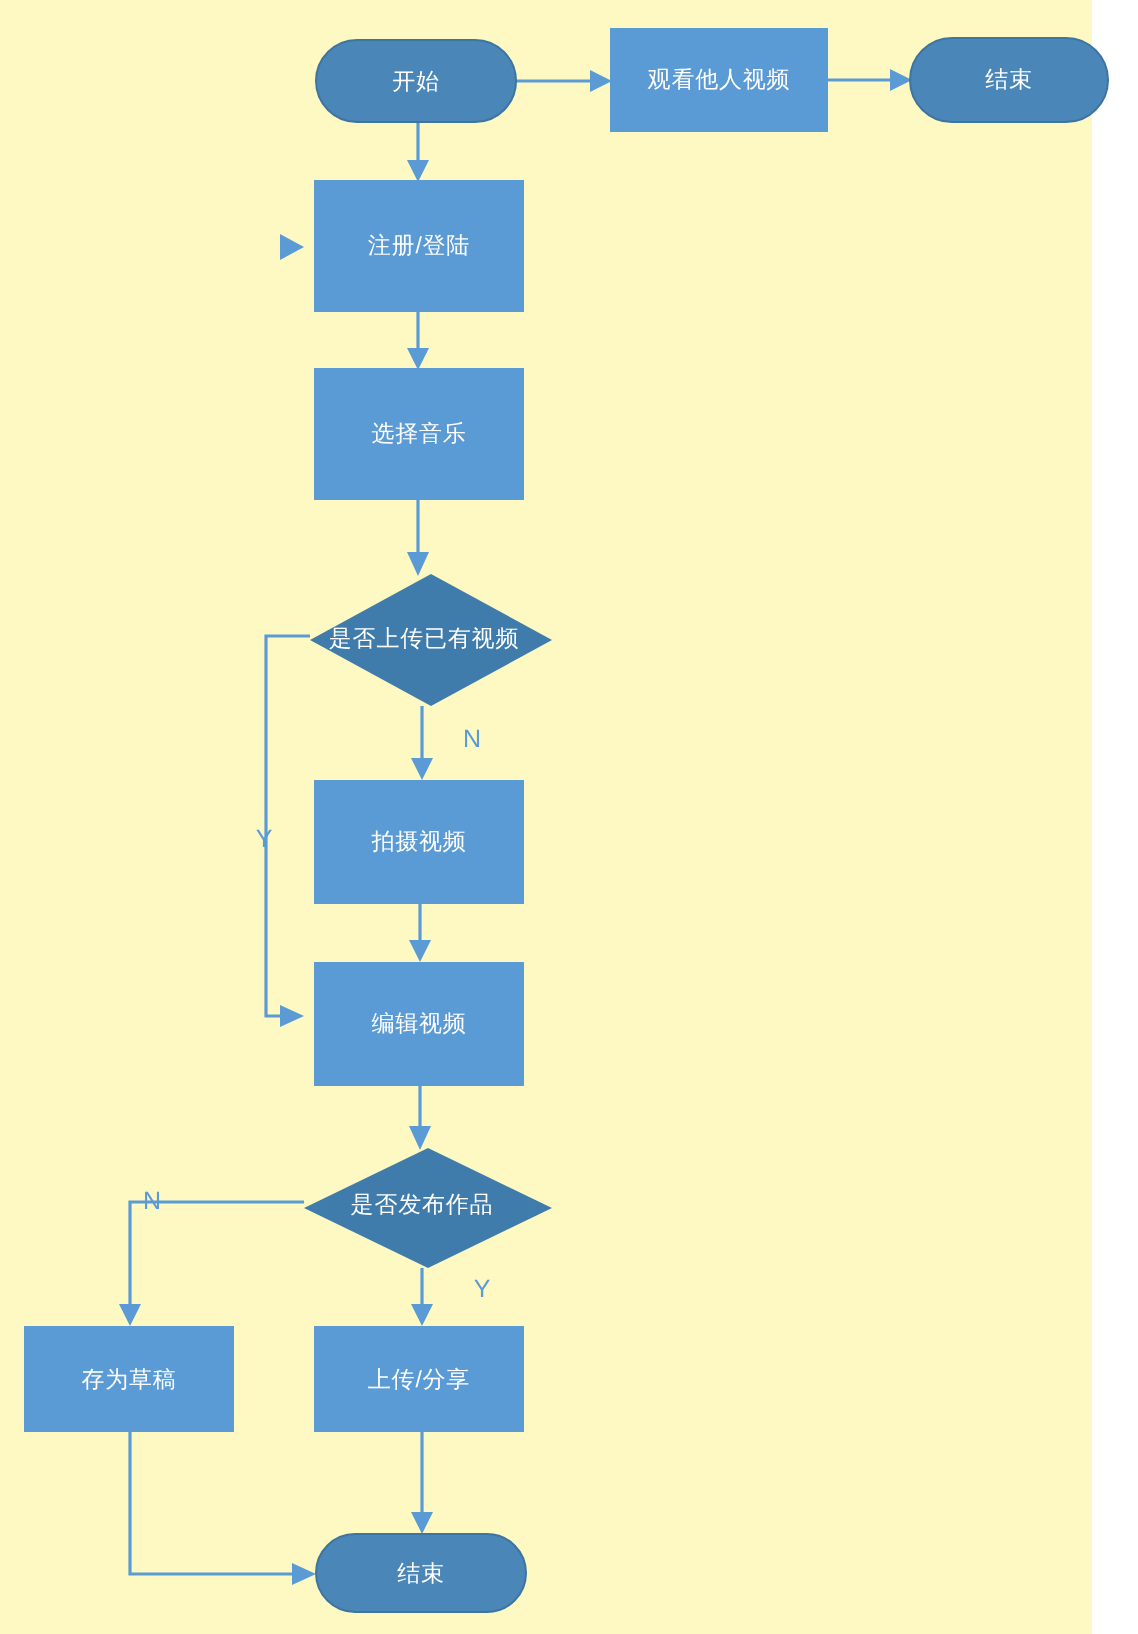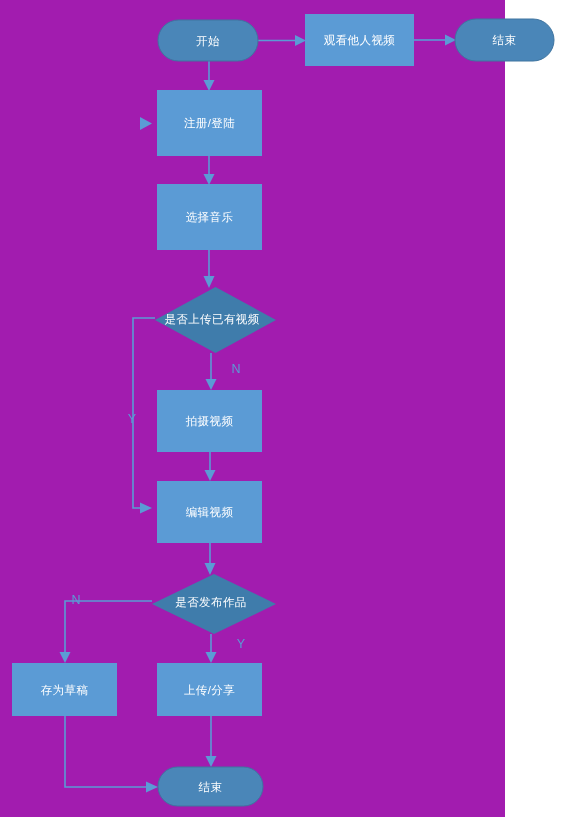--- a/index.html
+++ b/index.html
@@ -8,23 +8,23 @@
     background: #ffffff;
   }
   body {
     width: 569px;
     height: 817px;
     overflow: hidden;
     font-family: "Liberation Sans", "DejaVu Sans", sans-serif;
   }
   #flow-root {
     position: relative;
-    width: 505px;
+    width: 546px;
     height: 817px;
-    background: #a21caf;
+    background: #fef9c3;
   }
   svg#flow-svg {
     position: absolute;
     top: 0;
     left: 0;
     width: 569px;
     height: 817px;
     display: block;
   }
   .node-label {

